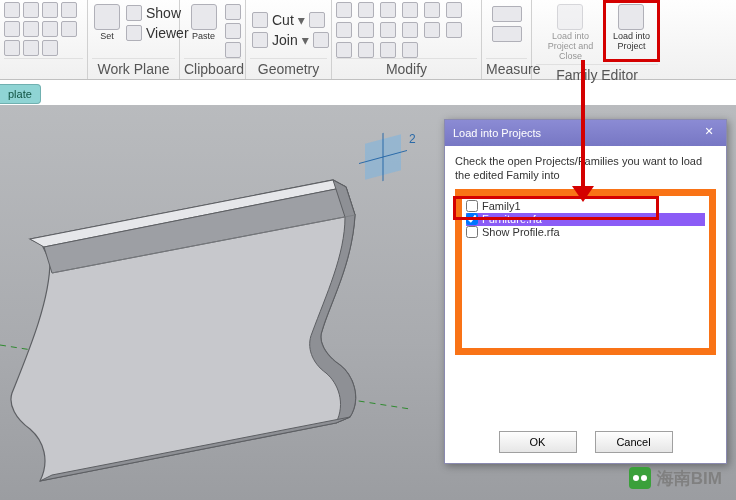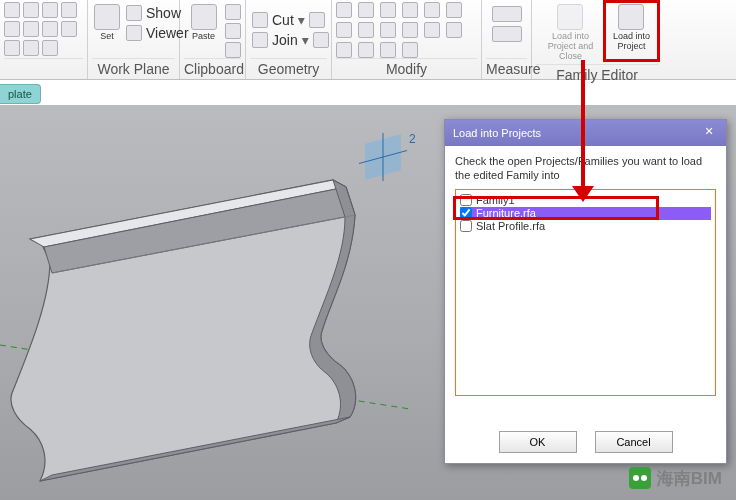--- a/index.html
+++ b/index.html
@@ -123,22 +123,22 @@
     align-items: center;
   }
   .dialog-close {
     width: 18px; height: 16px;
     text-align: center;
     cursor: pointer; color: #fff;
   }
   .dialog-body { padding: 8px 10px; color: #333; }
   .dialog-list {
     margin-top: 6px;
-    border: 1px solid #f97316;
-    height: 207px;
+    border: 7px solid #f97316;
+    height: 166px;
     padding: 4px;
     overflow-y: auto;
     position: relative;
   }
   .list-row { display: flex; align-items: center; gap: 4px; font-size: 11px; padding: 0 0 1px 0; }
   .list-row input[type=checkbox] { width: 12px; height: 12px; }
   .row-selected {
     background: #8b5cf6;
     color: #fff;
     padding-right: 40px;
@@ -401,21 +401,21 @@
       <div class="list-row">
         <input type="checkbox" style="">
         <span>Family1</span>
       </div>
       <div class="list-row row-selected">
         <input type="checkbox" checked="" style="">
         <span>Furniture.rfa</span>
       </div>
       <div class="list-row">
         <input type="checkbox" style="">
-        <span>Slat Profile.rfa</span>
+        <span>Show Profile.rfa</span>
       </div>
     </div>
   </div>
   <div class="dialog-footer">
     <button class="dlg-btn">OK</button>
     <button class="dlg-btn">Cancel</button>
   </div>
 </div>
 
 <div class="hl2" style="top:196px;left:453px;width:206px;height:24px;"></div>

